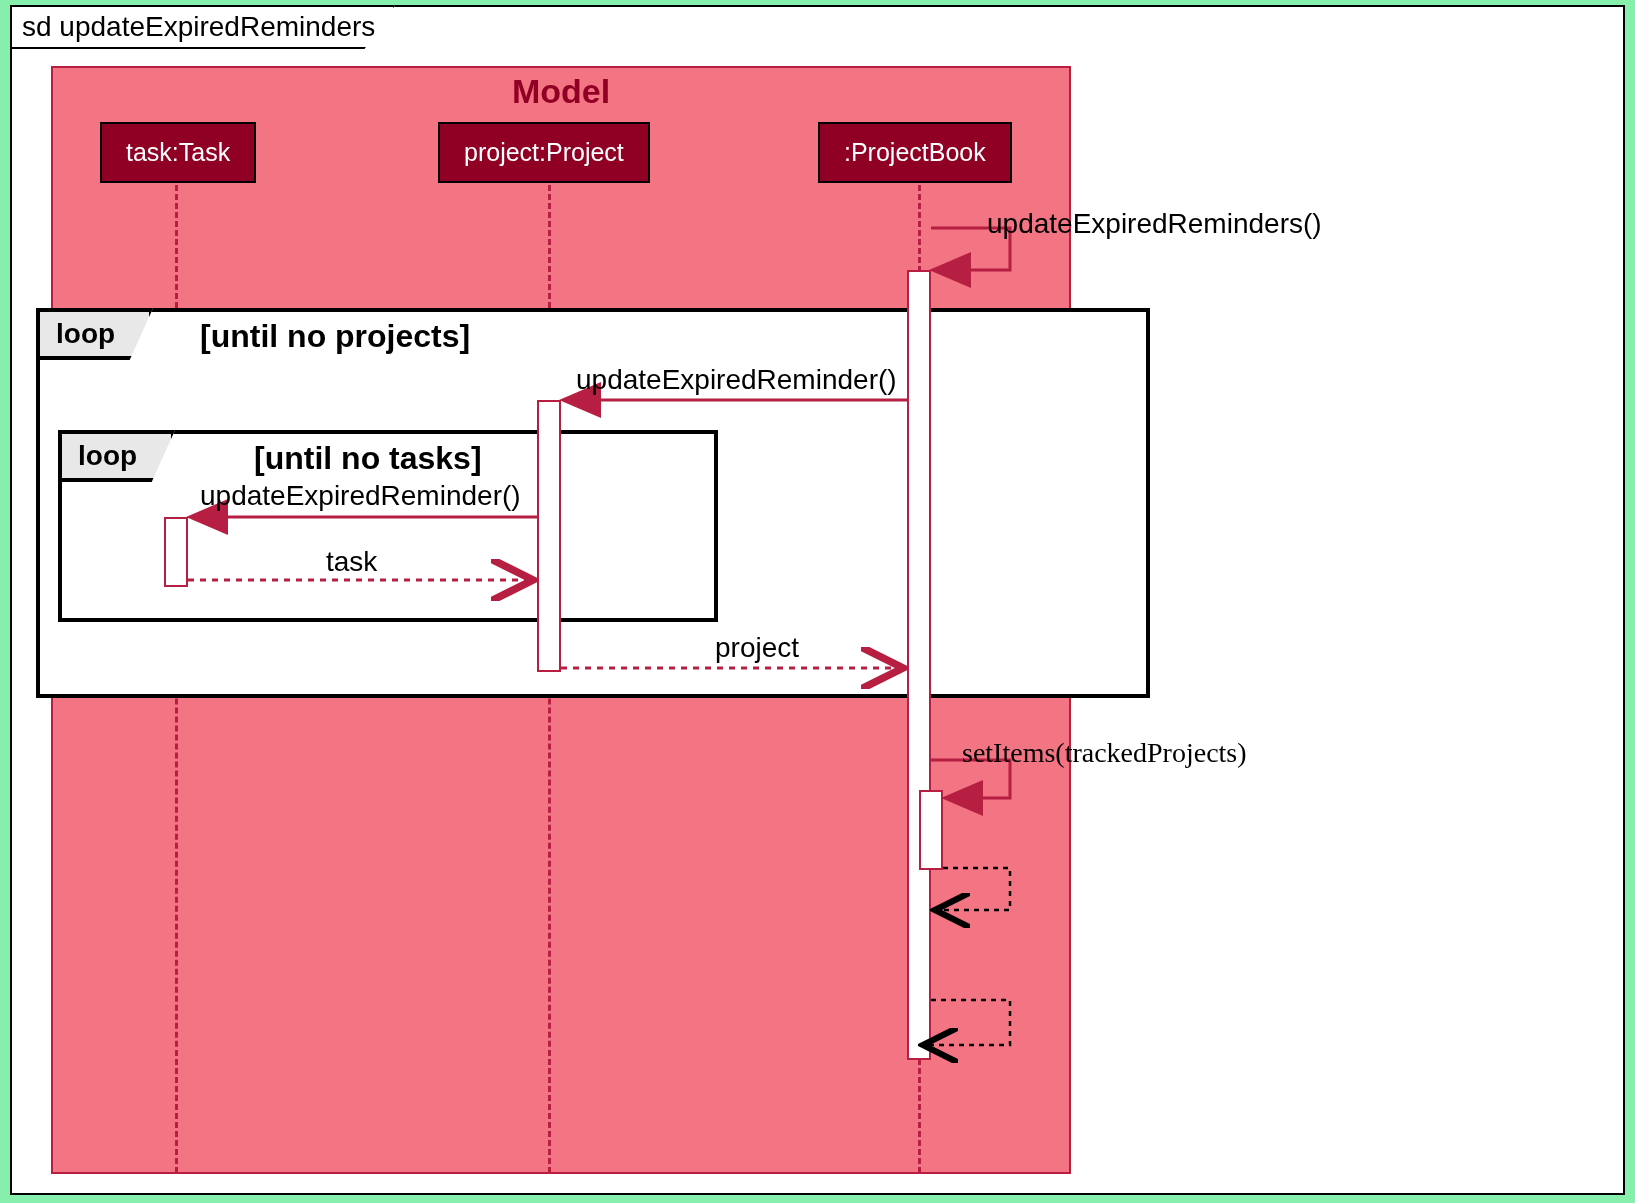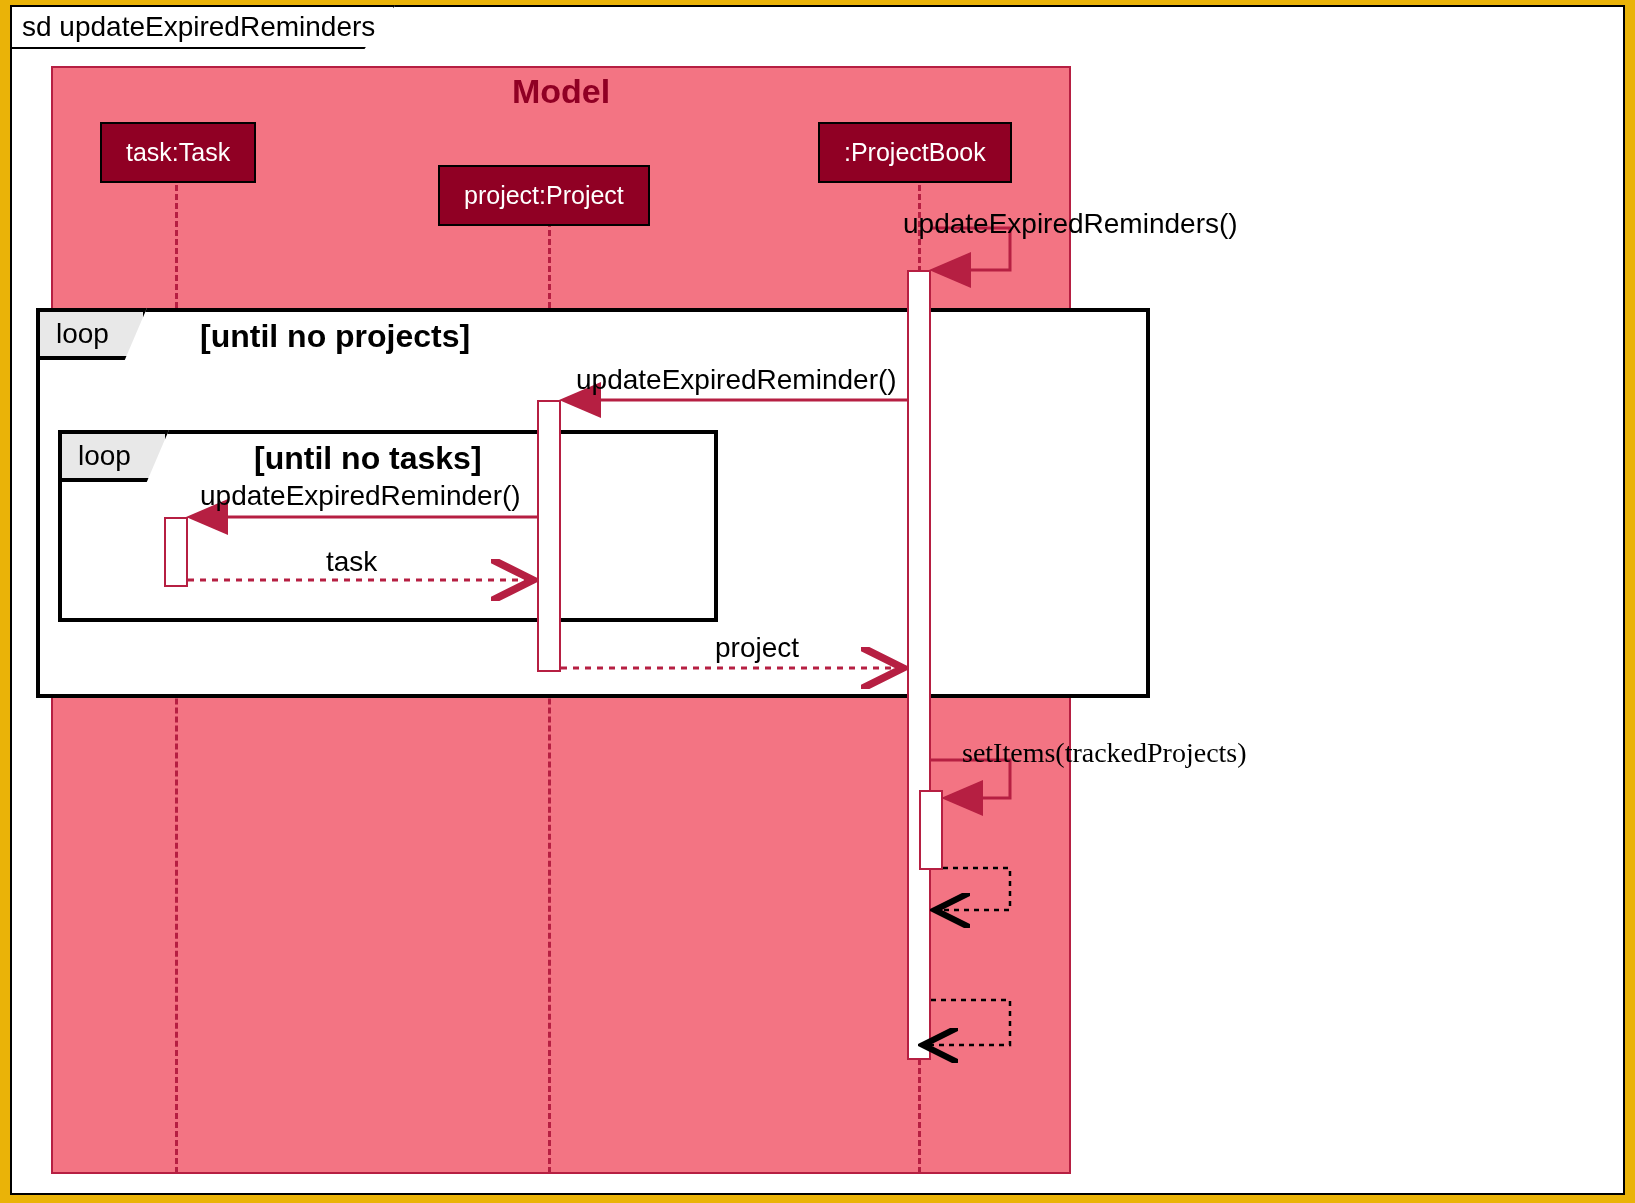--- a/index.html
+++ b/index.html
@@ -6,21 +6,21 @@
   body {
     margin: 0;
     padding: 0;
     font-family: Arial, Helvetica, sans-serif;
     background: #fff;
   }
   .canvas {
     position: relative;
     width: 1635px;
     height: 1203px;
-    background: #eab308;
+    background: #86efac;
     padding-left: 28px;
   }
   .frame-outer {
     position: absolute;
     left: 10px;
     top: 5px;
     width: 1615px;
     height: 1190px;
     border: 2px solid #000;
     background: #fff;
@@ -84,21 +84,21 @@
     z-index: 3;
   }
   .loop-tab {
     position: absolute;
     left: -4px;
     top: -4px;
     background: #e8e8e8;
     border: 4px solid #000;
     padding: 6px 34px 6px 16px;
     font-size: 28px;
-    font-weight: normal;
+    font-weight: bold;
     clip-path: polygon(0 0, 100% 0, 80% 100%, 0 100%);
     z-index: 4;
   }
   .loop-cond {
     position: absolute;
     font-size: 32px;
     font-weight: bold;
     z-index: 4;
   }
   .msg-label {
@@ -128,39 +128,39 @@
   </div>
 
   <div class="model-box"></div>
   <div class="model-title">Model</div>
 
   <div class="lifeline" style="left:175px; top:185px; height:988px;"></div>
   <div class="lifeline" style="left:548px; top:185px; height:988px;"></div>
   <div class="lifeline" style="left:918px; top:185px; height:988px;"></div>
 
   <div class="participant" style="left:100px; top:122px;">task:Task</div>
-  <div class="participant" style="left:438px; top:122px;margin-top:43px;">project:Project</div>
+  <div class="participant" style="left:438px; top:122px;">project:Project</div>
   <div class="participant" style="left:818px; top:122px;">:ProjectBook</div>
 
   <div class="loop-box" style="left:36px; top:308px; width:1114px; height:390px;">
     <div class="loop-tab">loop</div>
   </div>
   <div class="loop-cond" style="left:200px; top:318px;">[until no projects]</div>
 
   <div class="loop-box" style="left:58px; top:430px; width:660px; height:192px;">
     <div class="loop-tab">loop</div>
   </div>
   <div class="loop-cond" style="left:254px; top:440px;">[until no tasks]</div>
 
   <div class="activation" style="left:907px; top:270px; width:24px; height:790px;"></div>
   <div class="activation" style="left:537px; top:400px; width:24px; height:272px;"></div>
   <div class="activation" style="left:164px; top:517px; width:24px; height:70px;"></div>
   <div class="activation" style="left:919px; top:790px; width:24px; height:80px;"></div>
 
-  <div class="msg-label" style="left:903px; top:208px;">updateExpiredReminders()</div>
+  <div class="msg-label" style="left:987px; top:208px;">updateExpiredReminders()</div>
   <div class="msg-label" style="left:576px; top:364px;">updateExpiredReminder()</div>
   <div class="msg-label" style="left:200px; top:480px;">updateExpiredReminder()</div>
   <div class="msg-label" style="left:326px; top:546px;">task</div>
   <div class="msg-label" style="left:690px; top:632px;margin-left:25px;">project</div>
   <div class="msg-label" style="left:962px; top:737px;font-family:Liberation Serif, serif;">setItems(trackedProjects)</div>
 
   <svg class="arrows">
     <defs>
       <marker id="solidArrow" markerWidth="14" markerHeight="12" refX="12" refY="6" orient="auto">
         <path d="M0,0 L14,6 L0,12 z" fill="#b61f42"></path>

